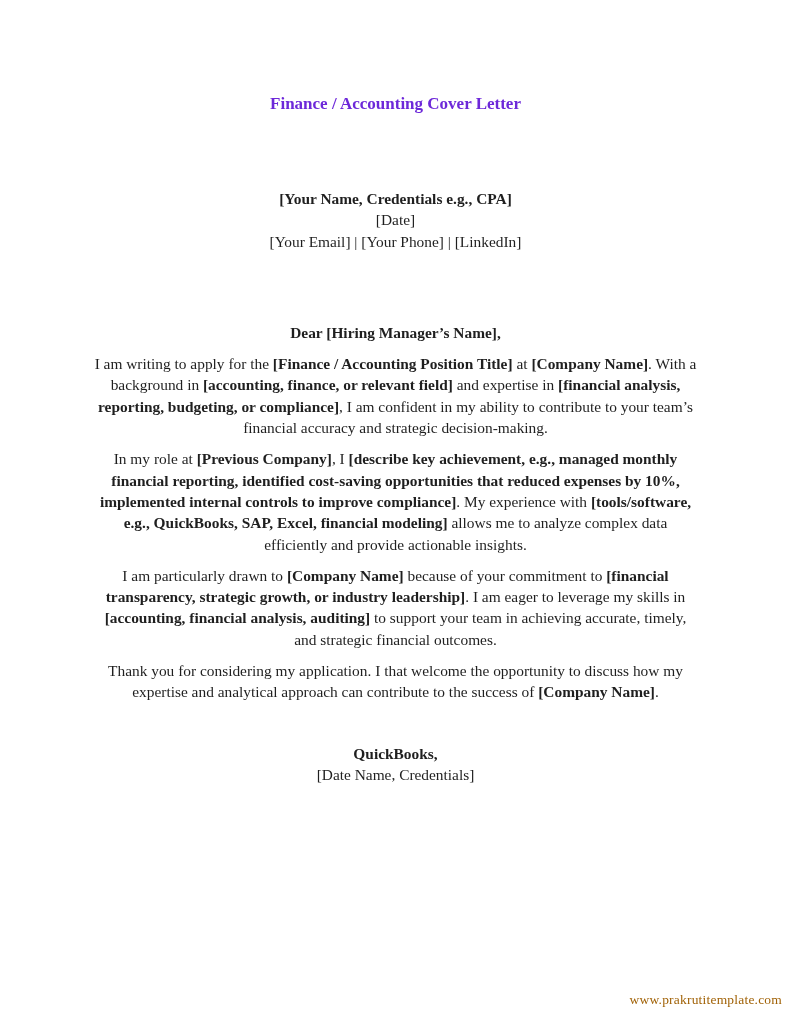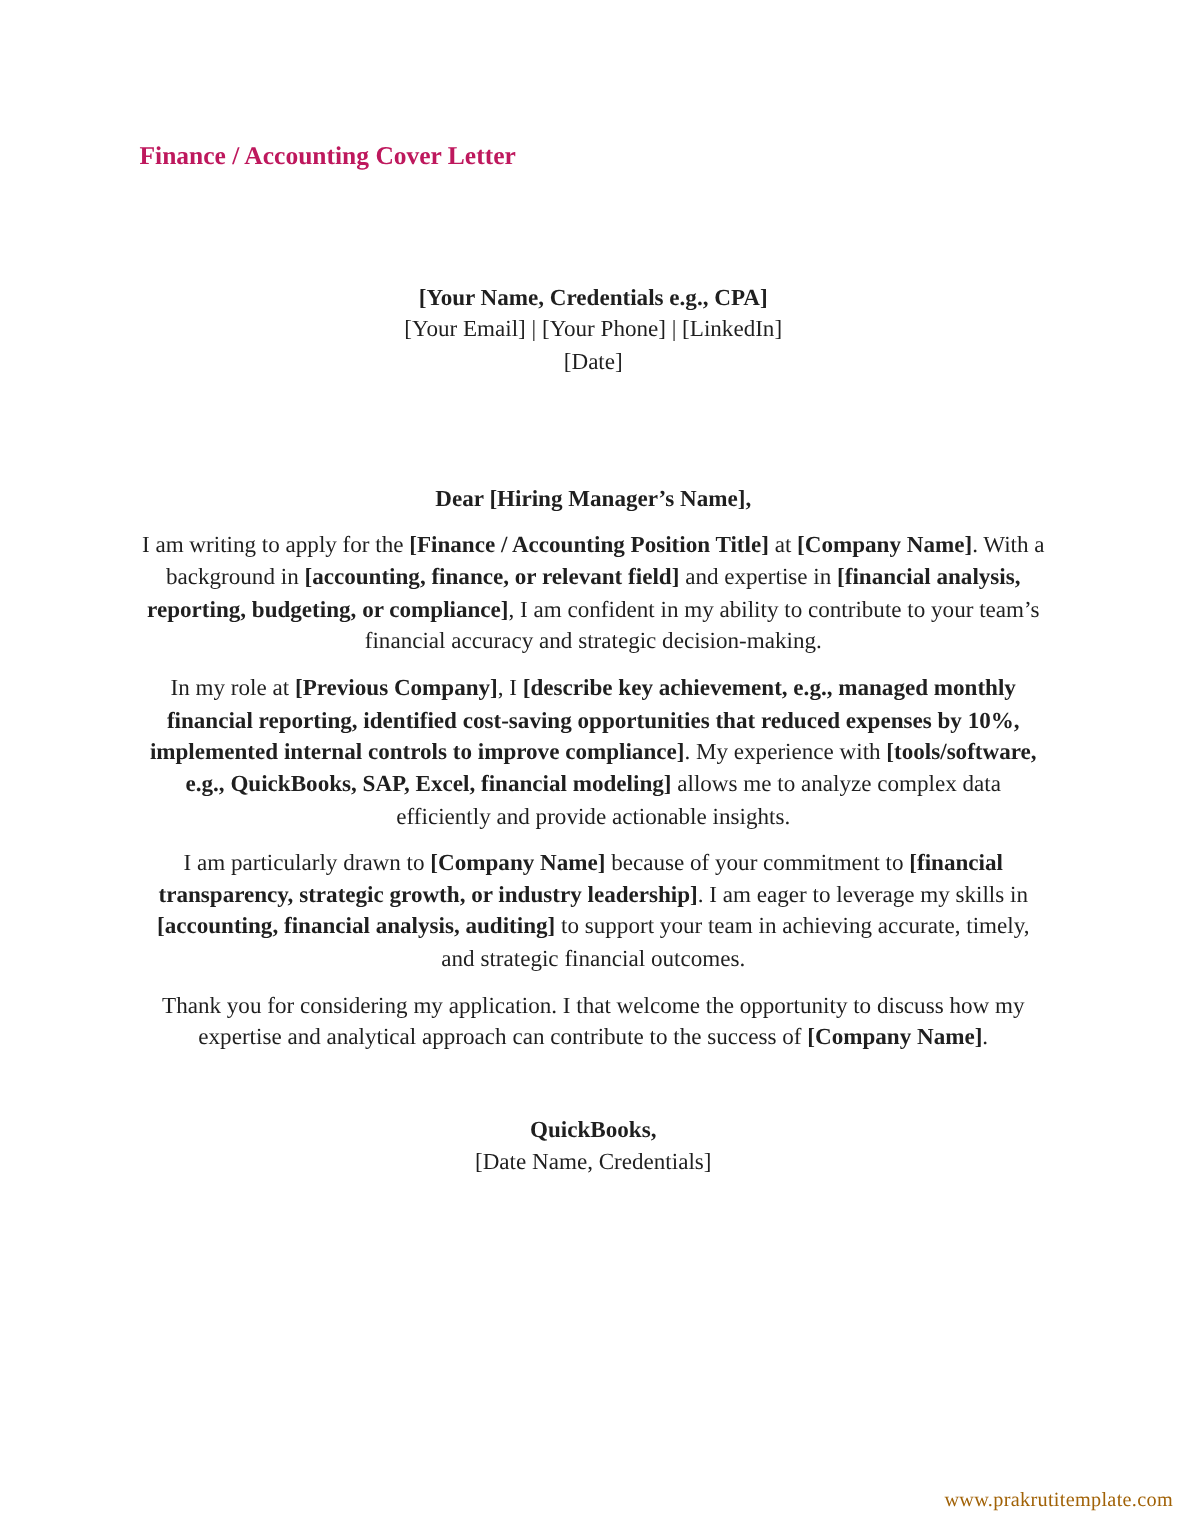--- a/index.html
+++ b/index.html
@@ -13,21 +13,22 @@
     color: #1f1f1f;
     overflow: hidden;
   }
   .content {
     padding: 92px 93px 0 93px;
   }
   .title {
     font-size: 17px;
     line-height: 24px;
     font-weight: bold;
-    color: #be185d;
+    text-align: center;
+    color: #6d28d9;
   }
   .sender {
     margin-top: 72px;
   }
   .sender p, .para, .salutation, .closing p {
     font-size: 15.4px;
     line-height: 21.3px;
     text-align: center;
   }
   .bold { font-weight: bold; }
@@ -50,22 +51,22 @@
 </style>
 </head>
 <body>
 
 <div class="page">
   <div class="content">
     <h1 class="title">Finance / Accounting Cover Letter</h1>
 
     <div class="sender">
       <p class="bold">[Your Name, Credentials e.g., CPA]</p>
+      <p>[Date]</p>
       <p>[Your Email] | [Your Phone] | [LinkedIn]</p>
-      <p>[Date]</p>
     </div>
 
     <p class="salutation">Dear [Hiring Manager’s Name],</p>
 
     <div id="paragraphs">
         <p class="para"><span>I am writing to apply for the </span><strong>[Finance / Accounting Position Title]</strong><span> at </span><strong>[Company Name]</strong><span>. With a background in </span><strong>[accounting, finance, or relevant field]</strong><span> and expertise in </span><strong>[financial analysis, reporting, budgeting, or compliance]</strong><span>, I am confident in my ability to contribute to your team’s financial accuracy and strategic decision-making.</span></p>
         <p class="para"><span>In my role at </span><strong>[Previous Company]</strong><span>, I </span><strong>[describe key achievement, e.g., managed monthly financial reporting, identified cost-saving opportunities that reduced expenses by 10%, implemented internal controls to improve compliance]</strong><span>. My experience with </span><strong>[tools/software, e.g., QuickBooks, SAP, Excel, financial modeling]</strong><span> allows me to analyze complex data efficiently and provide actionable insights.</span></p>
         <p class="para"><span>I am particularly drawn to </span><strong>[Company Name]</strong><span> because of your commitment to </span><strong>[financial transparency, strategic growth, or industry leadership]</strong><span>. I am eager to leverage my skills in </span><strong>[accounting, financial analysis, auditing]</strong><span> to support your team in achieving accurate, timely, and strategic financial outcomes.</span></p>
         <p class="para"><span>Thank you for considering my application. I that welcome the opportunity to discuss how my expertise and analytical approach can contribute to the success of </span><strong>[Company Name]</strong><span>.</span></p>
       </div>

